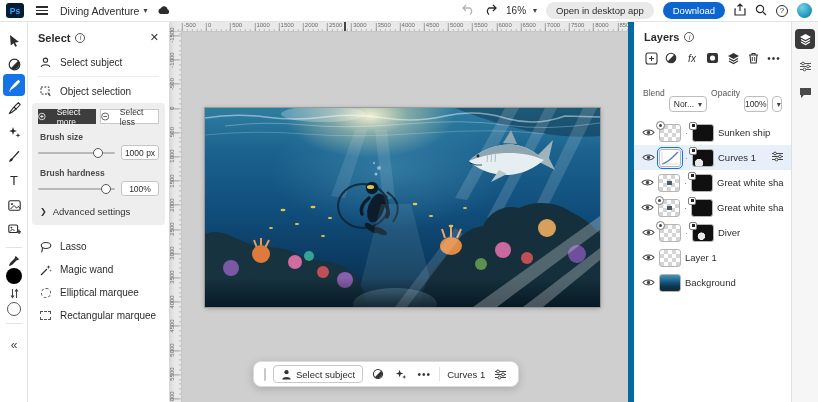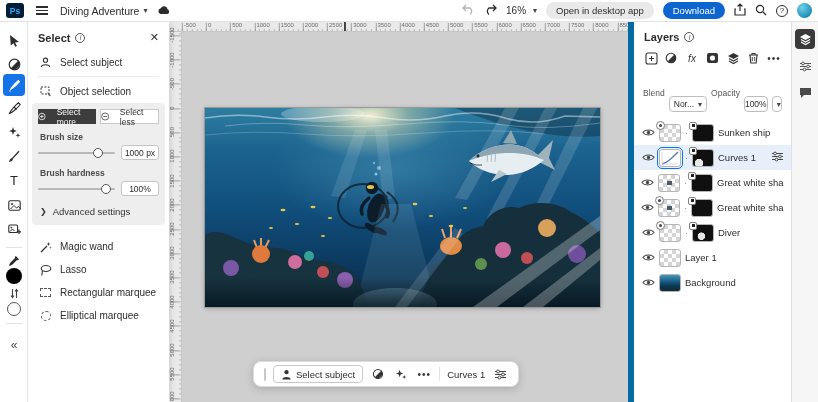--- a/index.html
+++ b/index.html
@@ -340,47 +340,47 @@
       </div>
       <div class="adv-row">
         <span style="font-size:8px">❯</span>
         <span>Advanced settings</span>
       </div>
     </div>
     <div class="sp-tools">
       <div class="sp-item">
         <span class="ic">
           <svg width="12" height="12" viewBox="0 0 12 12">
+              <ellipse cx="6" cy="4.5" rx="4.8" ry="3" fill="none" stroke="#333" stroke-width="1.1"></ellipse>
+              <path d="M2.5 7 C2 8.5 2.5 10 1.5 11.5" fill="none" stroke="#333" stroke-width="1.1"></path>
+            </svg>
+        </span>
+        <span>Lasso</span>
+      </div>
+      <div class="sp-item">
+        <span class="ic">
+          <svg width="12" height="12" viewBox="0 0 12 12">
               <path d="M1 11 L7 5" stroke="#333" stroke-width="1.2"></path>
               <path d="M8.5 1 L9 2.6 L10.6 3.1 L9 3.6 L8.5 5.2 L8 3.6 L6.4 3.1 L8 2.6 Z" fill="#333"></path>
               <path d="M10.5 5.5 l.3 1 l1 .3 l-1 .3 l-.3 1 l-.3 -1 l-1 -.3 l1 -.3 Z" fill="#333"></path>
             </svg>
         </span>
         <span>Magic wand</span>
       </div>
       <div class="sp-item">
         <span class="ic">
-          <svg width="12" height="12" viewBox="0 0 12 12">
-              <ellipse cx="6" cy="4.5" rx="4.8" ry="3" fill="none" stroke="#333" stroke-width="1.1"></ellipse>
-              <path d="M2.5 7 C2 8.5 2.5 10 1.5 11.5" fill="none" stroke="#333" stroke-width="1.1"></path>
-            </svg>
-        </span>
-        <span>Lasso</span>
+            <span class="dash-circ"></span>
+          </span>
+        <span>Elliptical marquee</span>
       </div>
       <div class="sp-item">
         <span class="ic">
             <span class="dash-rect"></span>
           </span>
         <span>Rectangular marquee</span>
-      </div>
-      <div class="sp-item">
-        <span class="ic">
-            <span class="dash-circ"></span>
-          </span>
-        <span>Elliptical marquee</span>
       </div>
     </div>
   </div>
 
   <div class="workspace">
     <div class="hruler">
         <div class="hmarker"></div>
         <span class="hrl" style="left: 12.8px;">-500</span>
         <span class="hrl" style="left: 37px;">0</span>
         <span class="hrl" style="left: 61.2px;">500</span>

